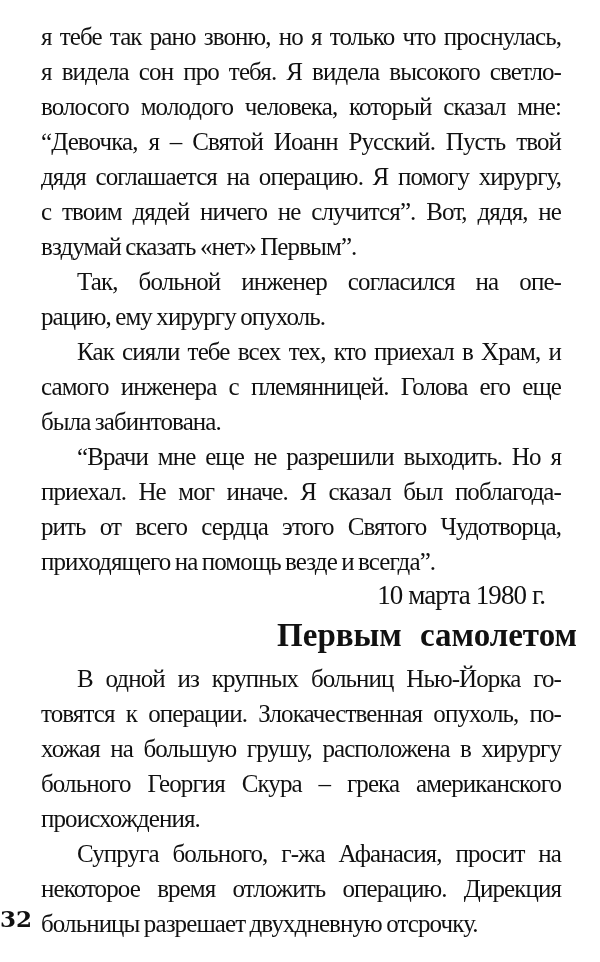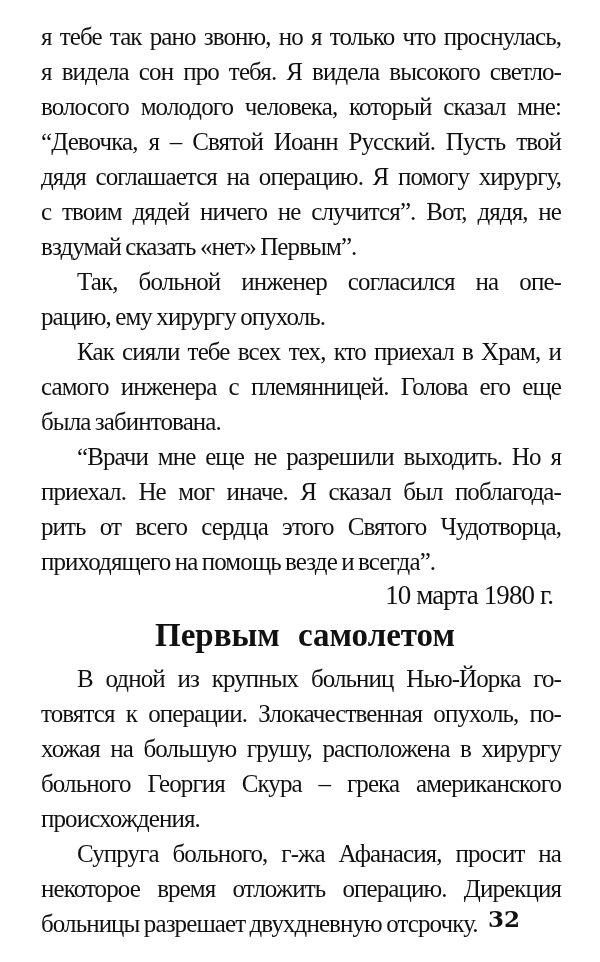--- a/index.html
+++ b/index.html
@@ -3,26 +3,26 @@
   <meta charset="utf-8">
   <style>
     html, body { margin: 0; padding: 0; background: #ffffff; }
     body { width: 600px; height: 962px; position: relative; overflow: hidden;
            font-family: "Liberation Serif", "DejaVu Serif", serif; color: #111; }
     .page { position: absolute; left: 41px; top: 0; width: 520px; }
     .line { position: absolute; left: 0; width: 520px; font-size: 25px; line-height: 34px;
             white-space: nowrap; letter-spacing: -0.9px; word-spacing: -1px; }
     .line.justify { text-align: justify; text-align-last: justify; }
     .line.indent { padding-left: 36px; width: 484px; }
-    .date { position: absolute; right: 8px; text-align: right; font-size: 27px; line-height: 34px;
+    .date { position: absolute; right: 16px; text-align: right; font-size: 27px; line-height: 34px;
             letter-spacing: -0.9px; }
-    .heading { position: absolute; left: 4px; width: 520px; text-align: center;
+    .heading { position: absolute; left: 16px; width: 520px; text-align: right;
                font-family: "Liberation Serif", serif; font-weight: bold; font-size: 33px;
                line-height: 40px; word-spacing: 10px; }
-    .pagenum { position: absolute; left: 0; width: 520px; text-align: right; top: 905px;
+    .pagenum { position: absolute; left: 0; width: 520px; text-align: left; top: 905px;
                font-family: "DejaVu Serif", serif; font-weight: bold; font-size: 23px; }
   </style>
 </head>
 <body>
 
 <div class="page">
 
   <div class="line justify" style="top:20px">я тебе так рано звоню, но я только что проснулась,</div>
   <div class="line justify" style="top:55px">я видела сон про тебя. Я видела высокого светло-</div>
   <div class="line justify" style="top:90px">волосого молодого человека, который сказал мне:</div>

